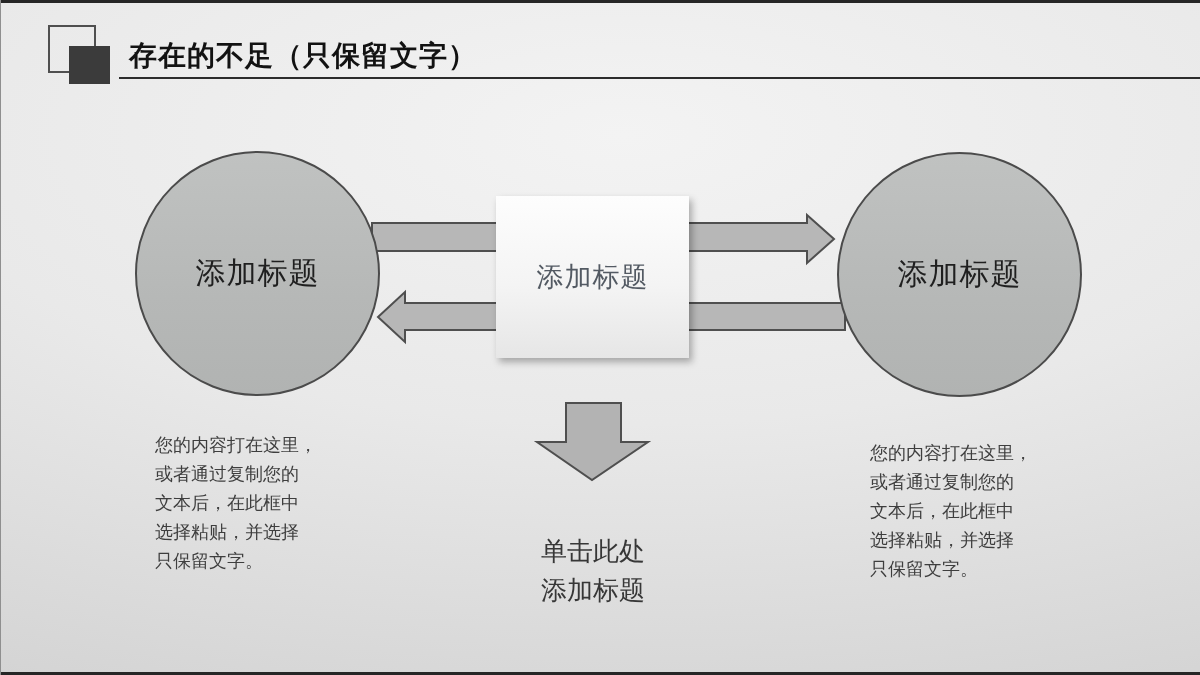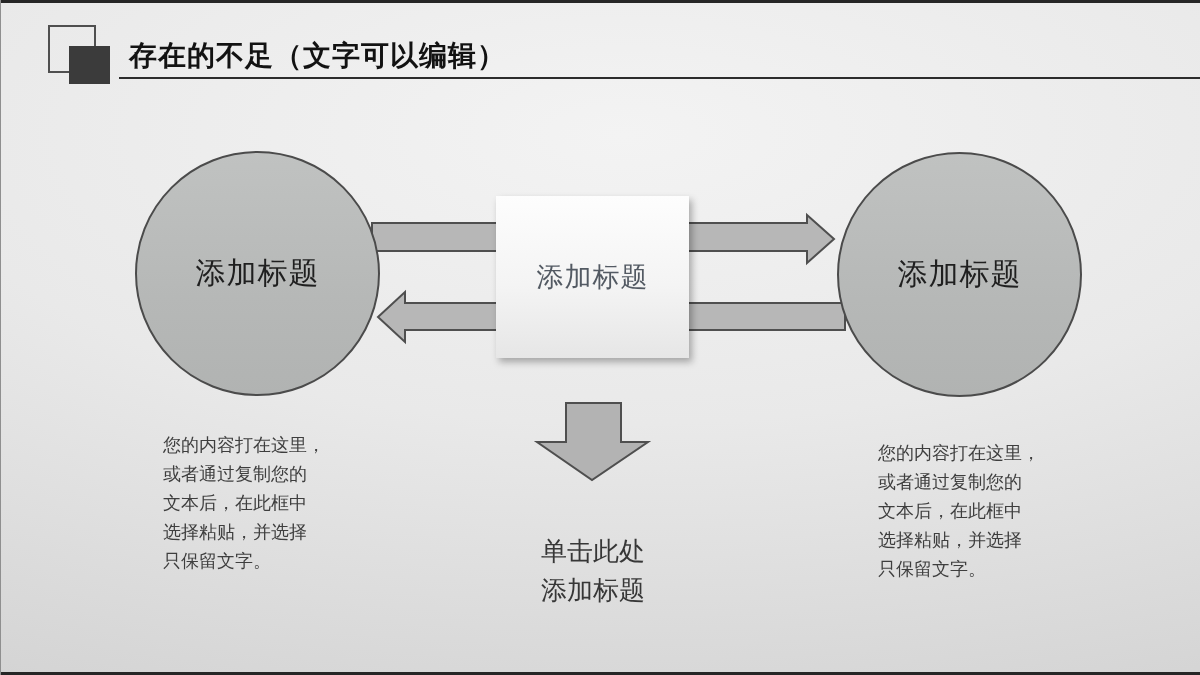--- a/index.html
+++ b/index.html
@@ -68,37 +68,36 @@
   }
   .caption {
     position: absolute; left: 472px; top: 532px; width: 242px;
     text-align: center; font-size: 26px; line-height: 39px; color: #373737;
     z-index: 2;
   }
   .note {
     position: absolute; width: 200px;
     font-size: 18px; line-height: 29px; color: #3e3e3e;
     z-index: 2;
-    margin-left: 8px;
   }
   .note-left { left: 155px; top: 431px; }
   .note-right { left: 870px; top: 439px; }
 </style>
 </head>
 <body>
 
 <div class="slide">
 
   <div class="edge-top"></div>
   <div class="edge-bottom"></div>
   <div class="edge-left"></div>
 
   <div class="sq-outline"></div>
   <div class="sq-fill"></div>
-  <div class="title">存在的不足（文字可以编辑）</div>
+  <div class="title">存在的不足（只保留文字）</div>
   <div class="rule"></div>
 
   <svg class="arrows-svg" viewBox="0 0 1200 675">
     <polygon points="372,223 807,223 807,215 834,239 807,263 807,251 372,251" fill="#b7b7b7" stroke="#4f4f4f" stroke-width="2"></polygon>
     <polygon points="845,303 405,303 405,292 378,317 405,342 405,330 845,330" fill="#b7b7b7" stroke="#4f4f4f" stroke-width="2"></polygon>
     <polygon points="566,403 621,403 621,442 648,442 592,480 537,442 566,442" fill="#b3b3b3" stroke="#4f4f4f" stroke-width="2"></polygon>
   </svg>
 
   <div class="circle circle-left">
     <span>添加标题</span>

